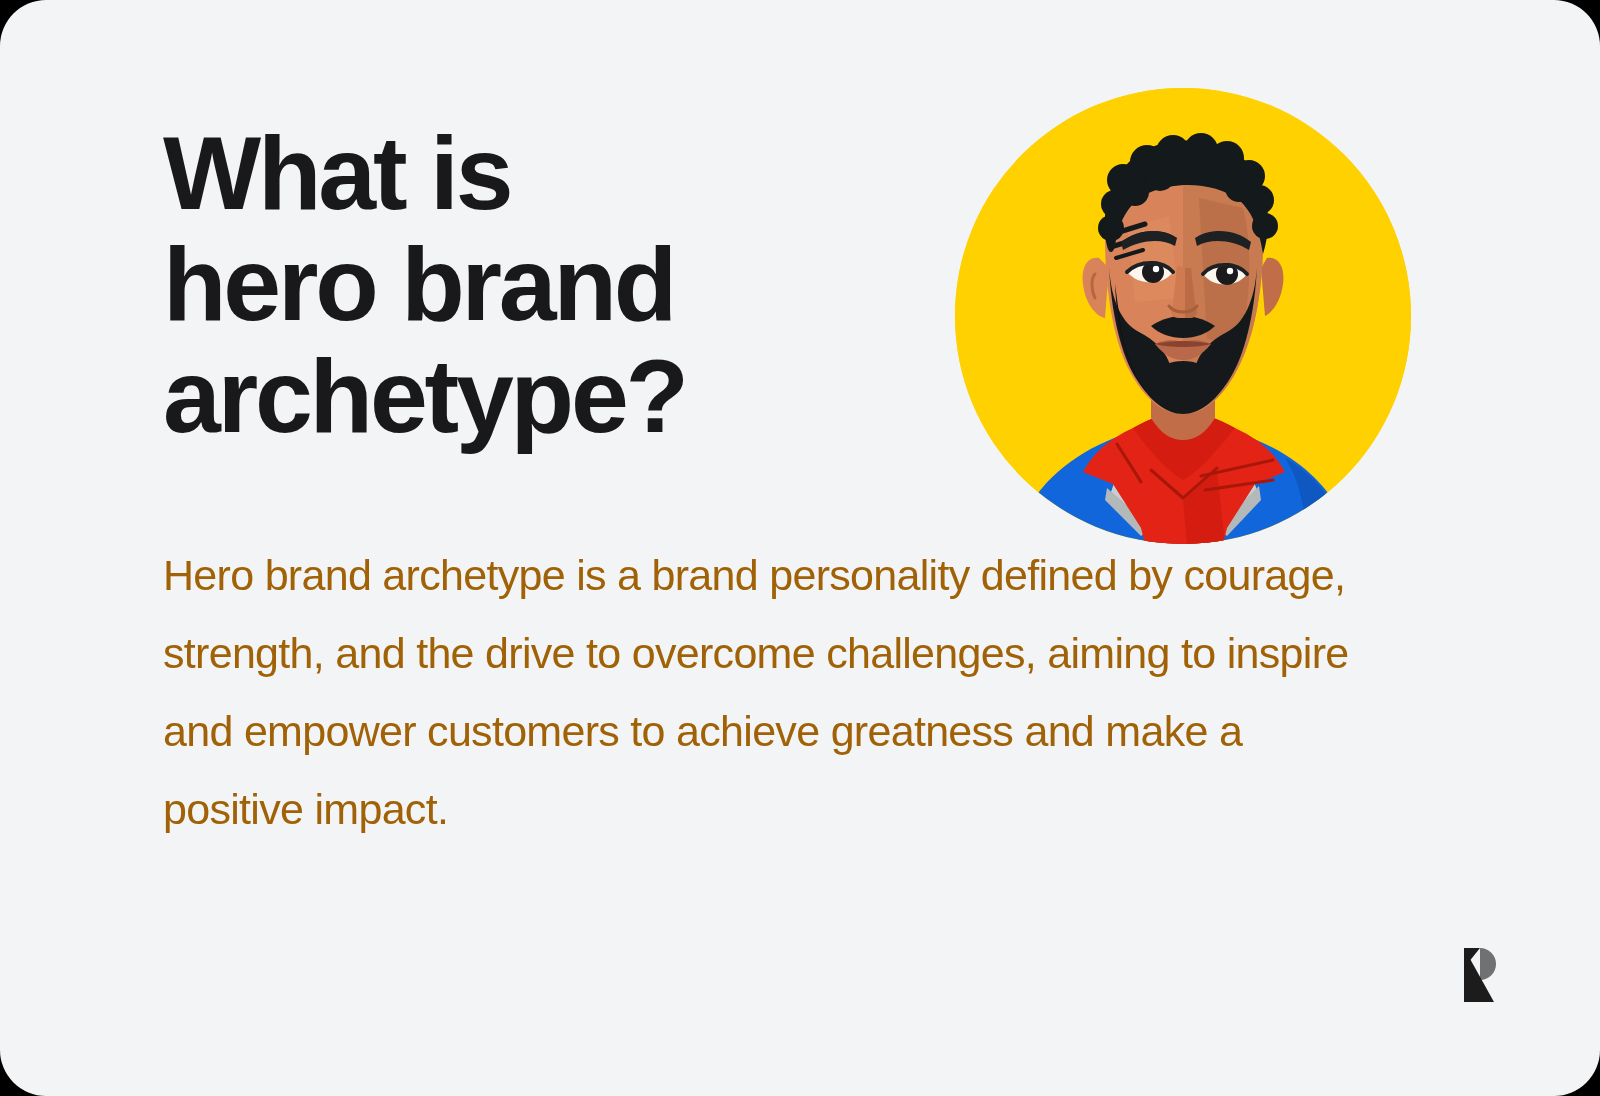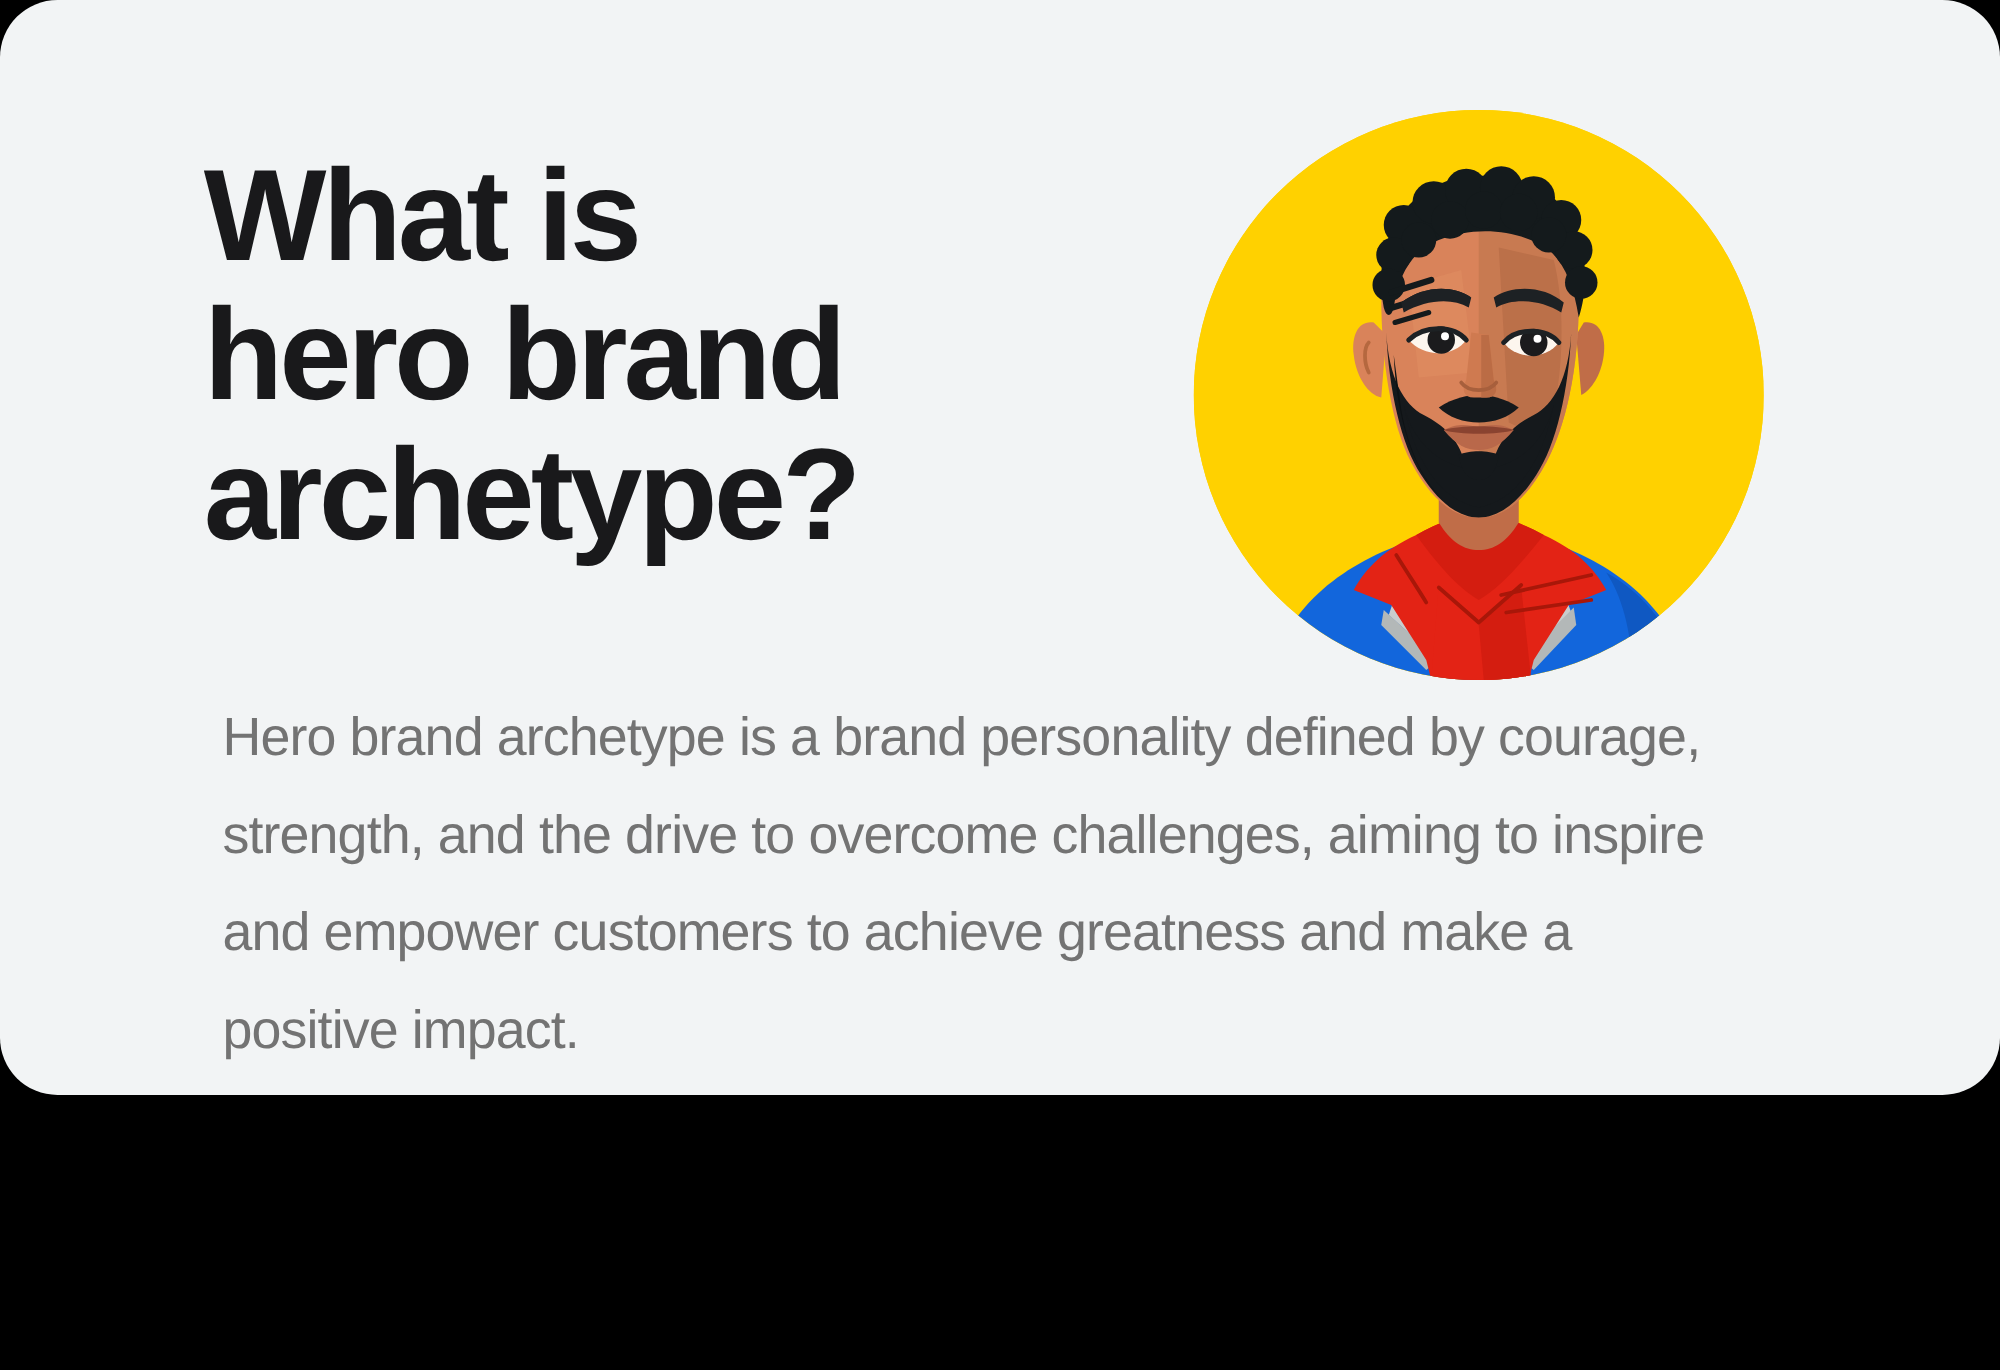--- a/index.html
+++ b/index.html
@@ -11,21 +11,21 @@
   body {
     width: 1600px;
     height: 1096px;
     overflow: hidden;
     font-family: "Liberation Sans", sans-serif;
   }
 
   .card {
     position: relative;
     width: 1600px;
-    height: 876px;
+    height: 1096px;
     box-sizing: border-box;
     background: #f2f4f5;
     border-radius: 46px;
     overflow: hidden;
   }
 
   
   .text-col {
     position: absolute;
     left: 163px;
@@ -38,30 +38,30 @@
     font-size: 104px;
     line-height: 1.07;
     font-weight: 700;
     letter-spacing: -3.2px;
     color: #19191b;
     max-width: 560px;
     white-space: pre-line;
   }
 
   .body-copy {
-    margin: 15px;
+    margin: 0;
     position: absolute;
     top: 418px;
     left: 0;
     width: 1200px;
     font-size: 43px;
     line-height: 78px;
     font-weight: 400;
     letter-spacing: -0.7px;
-    color: #737373;
+    color: #a16207;
   }
 
   
   .avatar {
     position: absolute;
     left: 955px;
     top: 88px;
     width: 456px;
     height: 456px;
     border-radius: 50%;

